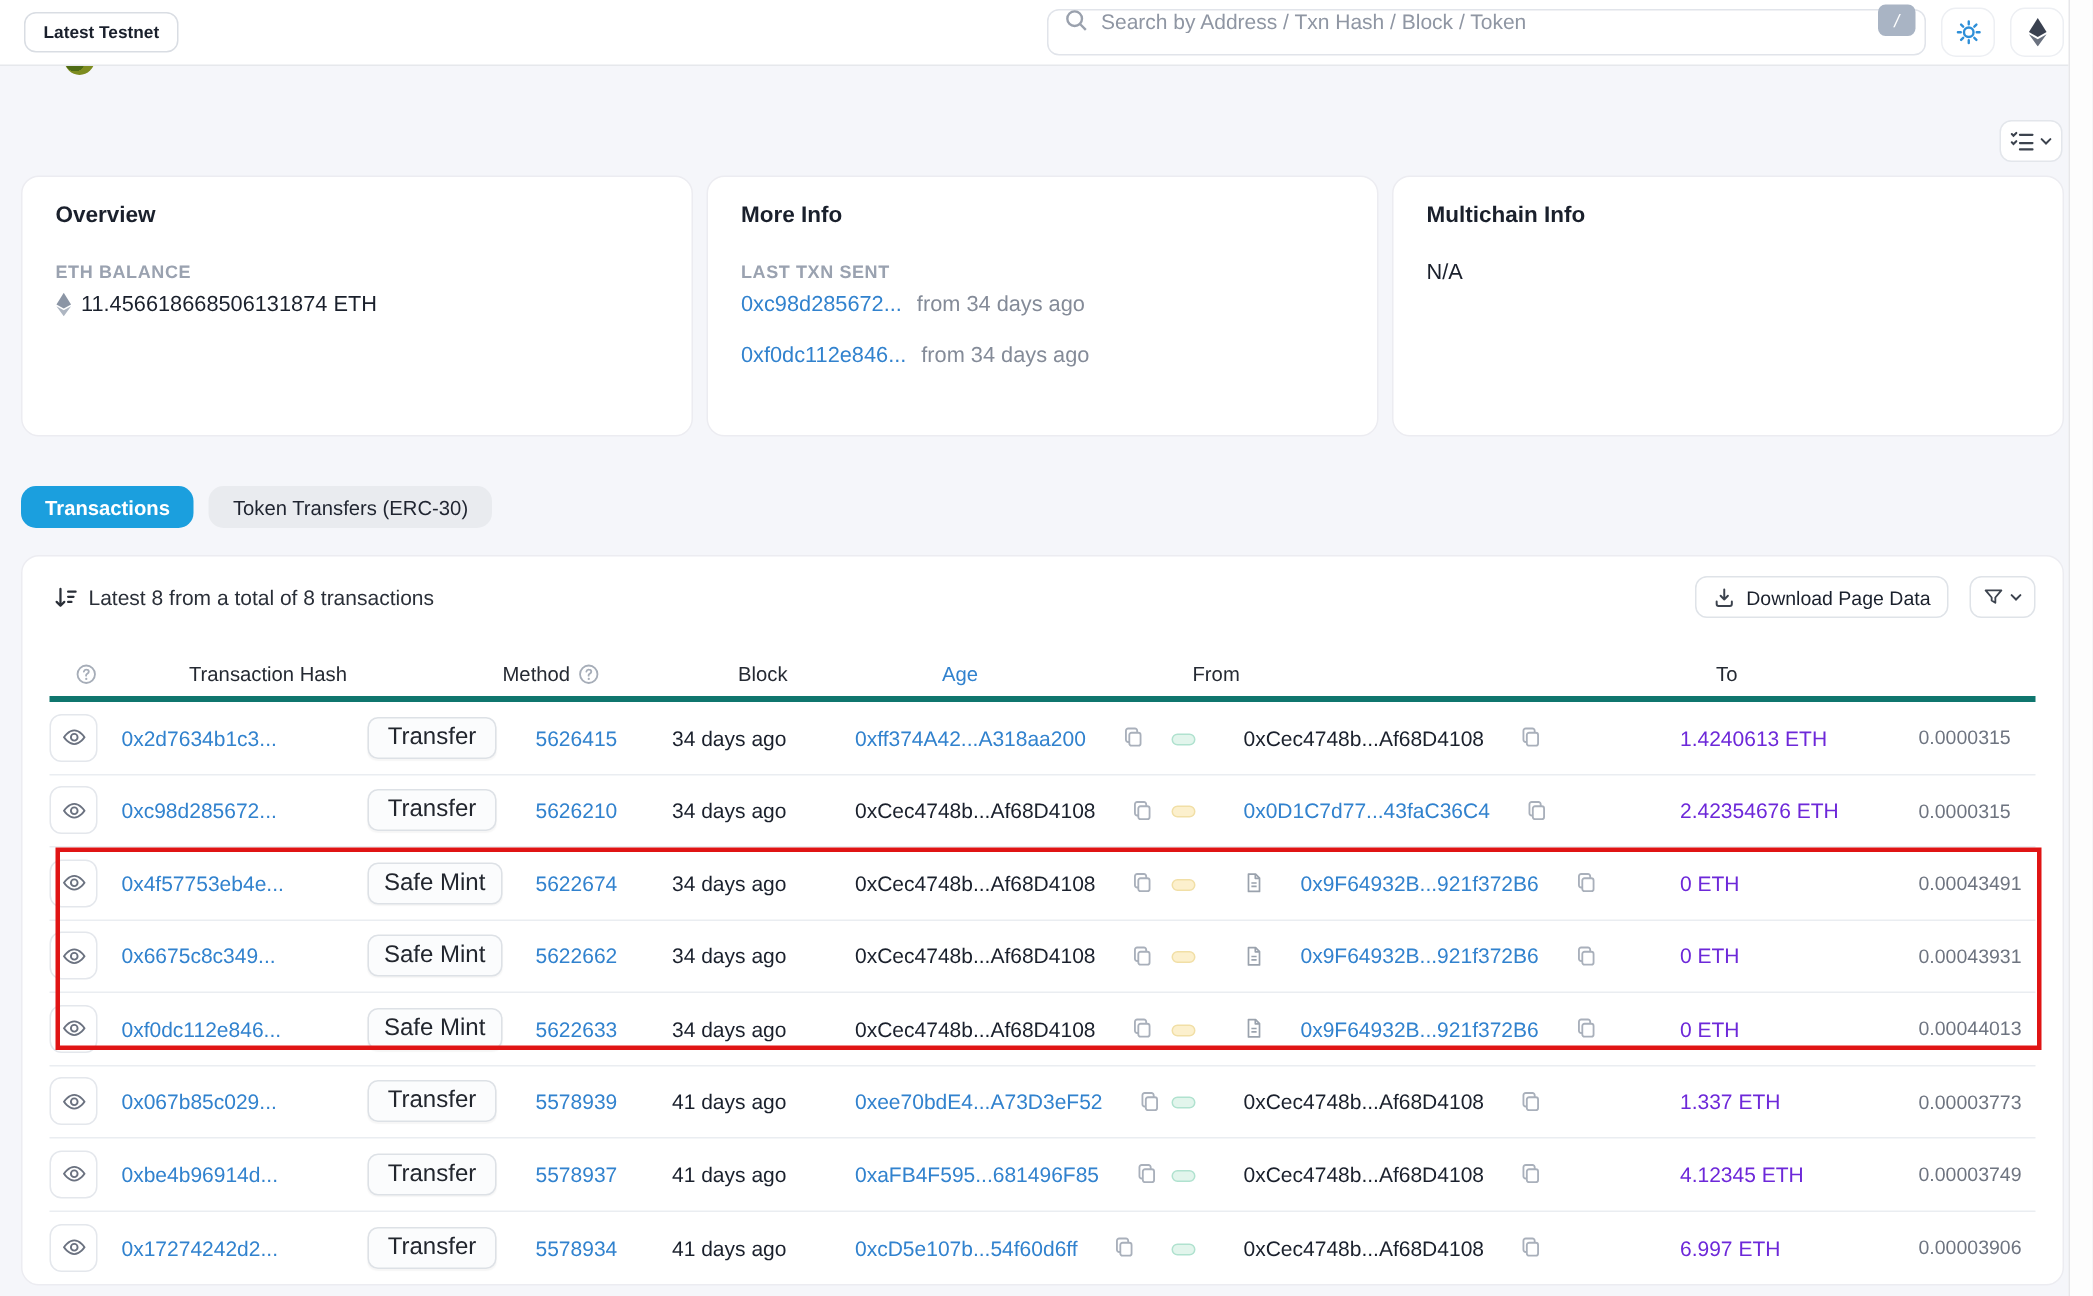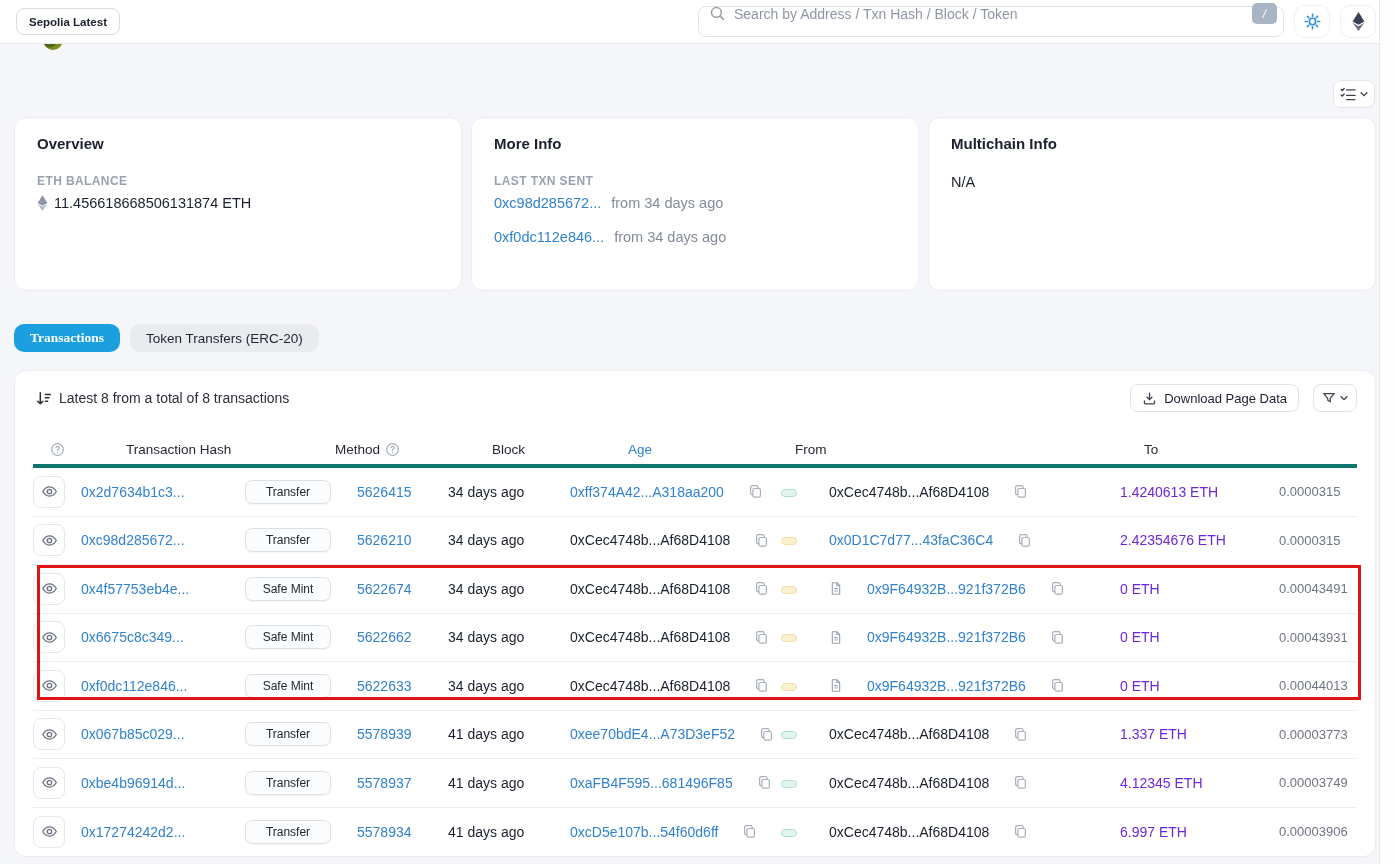--- a/index.html
+++ b/index.html
@@ -40,21 +40,21 @@
   .balance-row { display:flex; align-items:center; gap:6px; font-size:14.5px; color:#1a202c; }
   .info-row { display:flex; align-items:center; gap:10px; font-size:14.5px; margin-bottom:18px; }
   .link { color:var(--color-link,#3182ce); text-decoration:none; cursor:pointer; }
   .dim { color:#848b98; }
   .na-value { font-size:14.5px; }
 
   
   .tabs { display:flex; gap:10px; margin-top:33px; }
   .tab { height:28px; padding:0 16px; border:none; border-radius:10px; font-family:inherit; font-size:13.5px;
          font-weight:600; cursor:pointer; display:flex; align-items:center; }
-  .tab.active { background:var(--color-tab-active,#1b9fde); color:#fff;font-family:Liberation Serif, serif; }
+  .tab.active { background:var(--color-tab-active,#1b9fde); color:#fff; }
   .tab.inactive { background:#e9ebef; color:#1f2430; font-weight:500; }
 
   
   .table-card { margin-top:18px; background:#fff; border:1px solid #ececf1; border-radius:12px;
                 padding:13px 18px 0 18px; }
   .toolbar { display:flex; align-items:center; height:28px; margin:0 0 0 2px; }
   .summary { display:flex; align-items:center; gap:7px; font-size:14px; color:#2a2f38; }
   .toolbar-right { margin-left:auto; display:flex; gap:14px;padding-left:35px; }
   .dl-btn { height:28px; padding:0 11px; background:#fff; border:1px solid #dfe3e8; border-radius:8px;
             display:flex; align-items:center; gap:7px; font-family:inherit; font-size:13px; color:#1a202c; cursor:pointer; }
@@ -66,21 +66,21 @@
   .th { display:flex; align-items:center; gap:5px; }
   .th.sortable { color:var(--color-link,#3182ce); cursor:pointer; }
   .th-center { justify-content:center; }
   .help { color:#a6adb8; }
 
   .tr { height:48.5px; border-bottom:1px solid #eaedf1; font-size:14px; }
   .tr:last-child { border-bottom:none; }
   .eye-btn { width:32px; height:32px; background:#fff; border:1px solid #e4e7ec; border-radius:8px;
              display:flex; align-items:center; justify-content:center; color:#6b7280; cursor:pointer; }
   .method-badge { display:inline-block; min-width:86px; text-align:center; padding:4px 10px; background:#fbfcfd;
-                  border:1px solid #dde1e6; border-radius:7px; font-size:12px; color:#22262e;
+                  border:1px solid #dde1e6; border-radius:7px; font-size:16px; color:#22262e;
                   box-shadow:0 1px 1px rgba(0,0,0,.04); }
   .addr { display:flex; align-items:center; gap:24px; white-space:nowrap; }
   .addr-text.plain { color:#1a202c; }
   .addr-text.link { color:var(--color-link,#3182ce); cursor:pointer; }
   .copy { color:#a9b0bb; cursor:pointer; flex:none; }
   .contract-icon { color:#9aa2ad; flex:none; }
   .dir-badge { display:inline-block; padding:3px 7px; border-radius:7px; font-size:10.5px; font-weight:700; letter-spacing:.3px; }
   .dir-badge.in  { background:var(--color-in-bg,#e2f5ec); color:var(--color-in-text,#2f9e82); border:1px solid #b0e2cf; }
   .dir-badge.out { background:var(--color-out-bg,#fcf0cd); color:var(--color-out-text,#bb8a20); border:1px solid #f1dfa6; }
   .td.value { font-size:14px; color:#6d28d9; }
@@ -93,21 +93,21 @@
   
   .scroll-strip { position:absolute; right:0; top:0; bottom:0; width:16px; background:#fdfdfd;
                   border-left:1px solid #e7e7ea; z-index:60; }
 </style>
 </head>
 <body>
 
 <div class="page">
 
   <header class="topbar">
-    <button class="network-btn">Sepolia Latest</button>
+    <button class="network-btn">Latest Testnet</button>
     <div class="topbar-spacer"></div>
     <div class="searchbox">
       <svg class="search-icon" width="17" height="17" viewBox="0 0 16 16" fill="none" stroke="#9aa1ad" stroke-width="1.5">
           <circle cx="7" cy="7" r="4.6"></circle>
           <path d="M10.5 10.5L14 14"></path>
         </svg>
       <input type="text" placeholder="Search by Address / Txn Hash / Block / Token" style="">
       <span class="kbd-slash">/</span>
     </div>
     <button class="iconbtn sun">
@@ -167,21 +167,21 @@
       </div>
 
       <div class="card">
         <div class="card-title">Multichain Info</div>
         <div class="na-value">N/A</div>
       </div>
     </section>
 
     <nav class="tabs">
       <button class="tab active">Transactions</button>
-      <button class="tab inactive">Token Transfers (ERC-20)</button>
+      <button class="tab inactive">Token Transfers (ERC-30)</button>
     </nav>
 
     <section class="table-card">
       <div class="toolbar">
         <div class="summary">
           <svg width="17" height="17" viewBox="0 0 16 16" fill="none" stroke="#2a2f38" stroke-width="1.4" stroke-linecap="round">
               <path d="M5 2.5v10.5M5 13L2.6 10.6M5 13l2.4-2.4"></path>
               <path d="M9.8 4.2h4.7M9.8 7.4h3.4M9.8 10.6h2.1"></path>
             </svg>
           <span>Latest 8 from a total of 8 transactions</span>

